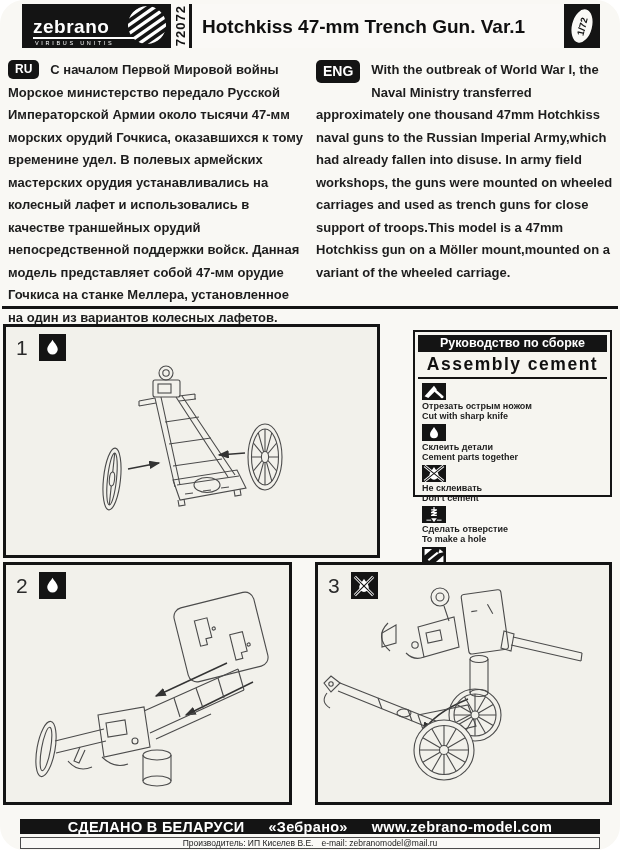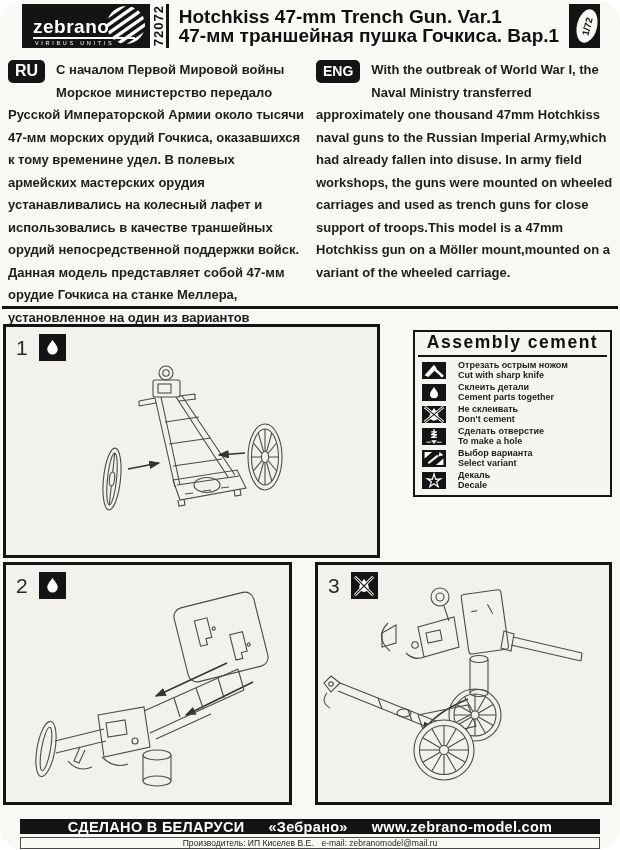--- a/index.html
+++ b/index.html
@@ -18,41 +18,41 @@
   .title-line { font-size:19px; font-weight:bold; color:#101010; line-height:19px; white-space:nowrap; }
   .scalebox { width:36px; position:relative; }
   .scale-oval { position:absolute; left:8px; top:5px; width:20px; height:34px; background:#faf9f6; border-radius:50%; transform:rotate(14deg); display:flex; align-items:center; justify-content:center; }
   .scale-text { transform:rotate(-90deg); font-size:9.5px; font-weight:bold; color:#111; }
 
   
   .intro { position:absolute; top:59px; color:#1d1d1d; }
   .intro-ru { left:8px;  width:299px; }
   .intro-eng { left:316px; width:301px; }
   .badge { float:left; background:#141414; color:#fff; font-weight:bold; border-radius:5px; margin:1px 11px 2px 0; }
-  .badge-ru  { font-size:16px; padding:2px 7px 3px; }
+  .badge-ru  { font-size:12px; padding:2px 7px 3px; }
   .badge-eng { font-size:14px; padding:3px 7px 4px; }
   .intro-text { font-size:13px; font-weight:bold; line-height:22.5px; }
 
   
   .rule { position:absolute; left:2px; top:306px; width:616px; height:3px; background:#141414; }
   .panel { position:absolute; border:3px solid #141414; background:#f2f1eb; }
   .panel1 { left:3px;   top:324px; width:377px; height:234px; }
   .panel2 { left:3px;   top:562px; width:289px; height:243px; }
   .panel3 { left:315px; top:562px; width:297px; height:243px; }
   .diagram { position:absolute; left:0; top:0; width:100%; height:100%; }
   .step-head { position:absolute; left:10px; top:7px; display:flex; gap:11px; align-items:flex-start; z-index:2; }
   .step-num { font-size:21px; color:#2a2a2a; line-height:27px; }
   .step-icon { width:27px; height:27px; background:#141414; display:flex; align-items:center; justify-content:center; }
 
   
   .legend { position:absolute; left:413px; top:330px; width:199px; height:167px; border:2px solid #141414; background:#f6f5f0; }
   .legend-titlebar { margin:3px 3px 2px; background:#141414; color:#fff; text-align:center; font-weight:bold; font-size:12.5px; line-height:17px; }
   .legend-en { text-align:center; font-weight:bold; font-size:17.5px; letter-spacing:1.5px; color:#101010; border-bottom:2px solid #141414; margin:0 3px; padding-bottom:2px; }
   .legend-rows { padding:4px 7px 0; }
-  .legend-row { display:flex; align-items:center; gap:12px; margin-bottom:3px; }
+  .legend-row { display:flex; align-items:flex-start; gap:2px; margin-bottom:3px;flex-direction:column; }
   .legend-icon { width:24px; height:17px; background:#141414; flex:none; display:flex; align-items:center; justify-content:center; }
   .legend-texts { font-size:9px; font-weight:bold; line-height:9.5px; color:#1d1d1d; }
 
   
   .footer-bar { position:absolute; left:20px; top:819px; width:580px; height:15px; background:#141414; color:#fff; display:flex; justify-content:center; align-items:center; gap:24px; font-weight:bold; font-size:14.5px; letter-spacing:.3px; }
   .footer-sub { position:absolute; left:20px; top:837px; width:580px; height:12px; background:#faf9f6; border:1px solid #4a4a4a; display:flex; justify-content:center; align-items:center; gap:8px; font-size:8.5px; color:#222; }
 </style>
 </head>
 <body>
 
@@ -76,21 +76,20 @@
         </g>
       </svg>
       <div class="brand">zebrano</div>
       <div class="motto">VIRIBUS UNITIS</div>
     </div>
     <div class="codebox">
       <span class="code">72072</span>
     </div>
     <div class="titlebox">
       <div class="title-line">Hotchkiss 47-mm Trench Gun. Var.1</div>
-      <div class="title-line">47-мм траншейная пушка Гочкиса. Вар.1</div>
     </div>
     <div class="scalebox">
       <div class="scale-oval">
         <span class="scale-text">1/72</span>
       </div>
     </div>
   </div>
 
   <div class="intro intro-ru">
     <span class="badge badge-ru">RU</span>
@@ -150,20 +149,21 @@
         <ellipse cx="259" cy="130" rx="17" ry="33"></ellipse>
         <ellipse cx="259" cy="130" rx="13.5" ry="28"></ellipse>
         <path d="M245.5,130 L272.5,130 M247.3,116 L270.7,144 M252.3,105.8 L265.8,154.2 M259,102 L259,158 M265.8,105.8 L252.3,154.2 M270.7,116 L247.3,144"></path>
         <ellipse cx="259" cy="130" rx="3.6" ry="5.5" fill="#f2f1eb"></ellipse>
         <line x1="239" y1="126" x2="213" y2="128" marker-end="url(#ah1)" stroke="#333" stroke-width="1.4"></line>
       </g>
     </svg>
   </div>
 
   <div class="legend">
+    <div class="legend-titlebar">Руководство по сборке</div>
     <div class="legend-en">Assembly cement</div>
     <div class="legend-rows">
 
       <div class="legend-row">
         <span class="legend-icon">
           <svg width="24" height="17" viewBox="0 0 24 18">
               <path fill="#fff" d="M2 14 L12 3 L15 7 L6 16 Z"></path>
               <path stroke="#fff" stroke-width="2.6" d="M13 8 L20 14"></path>
               <circle fill="#fff" cx="20.5" cy="14.5" r="1.6"></circle>
             </svg>

